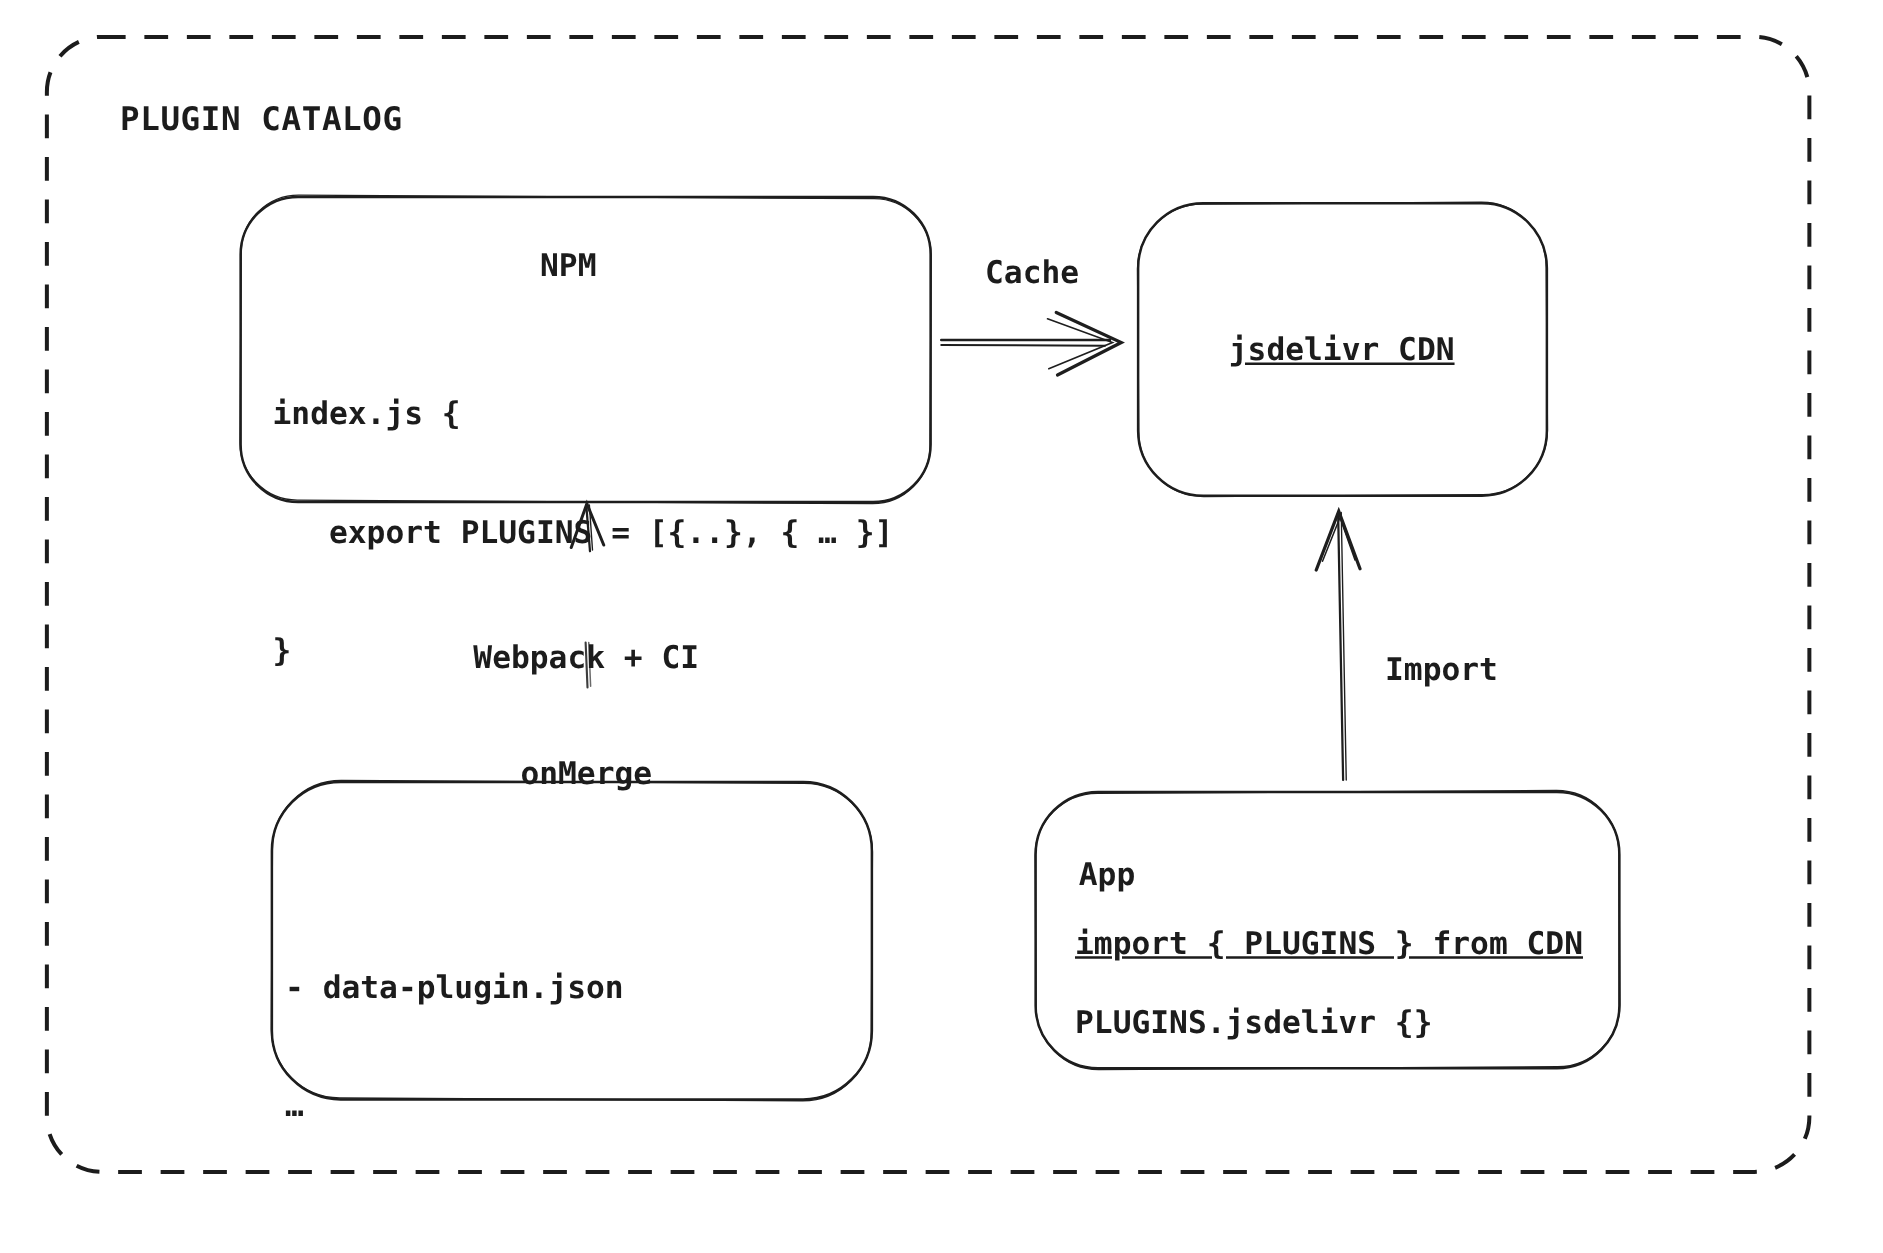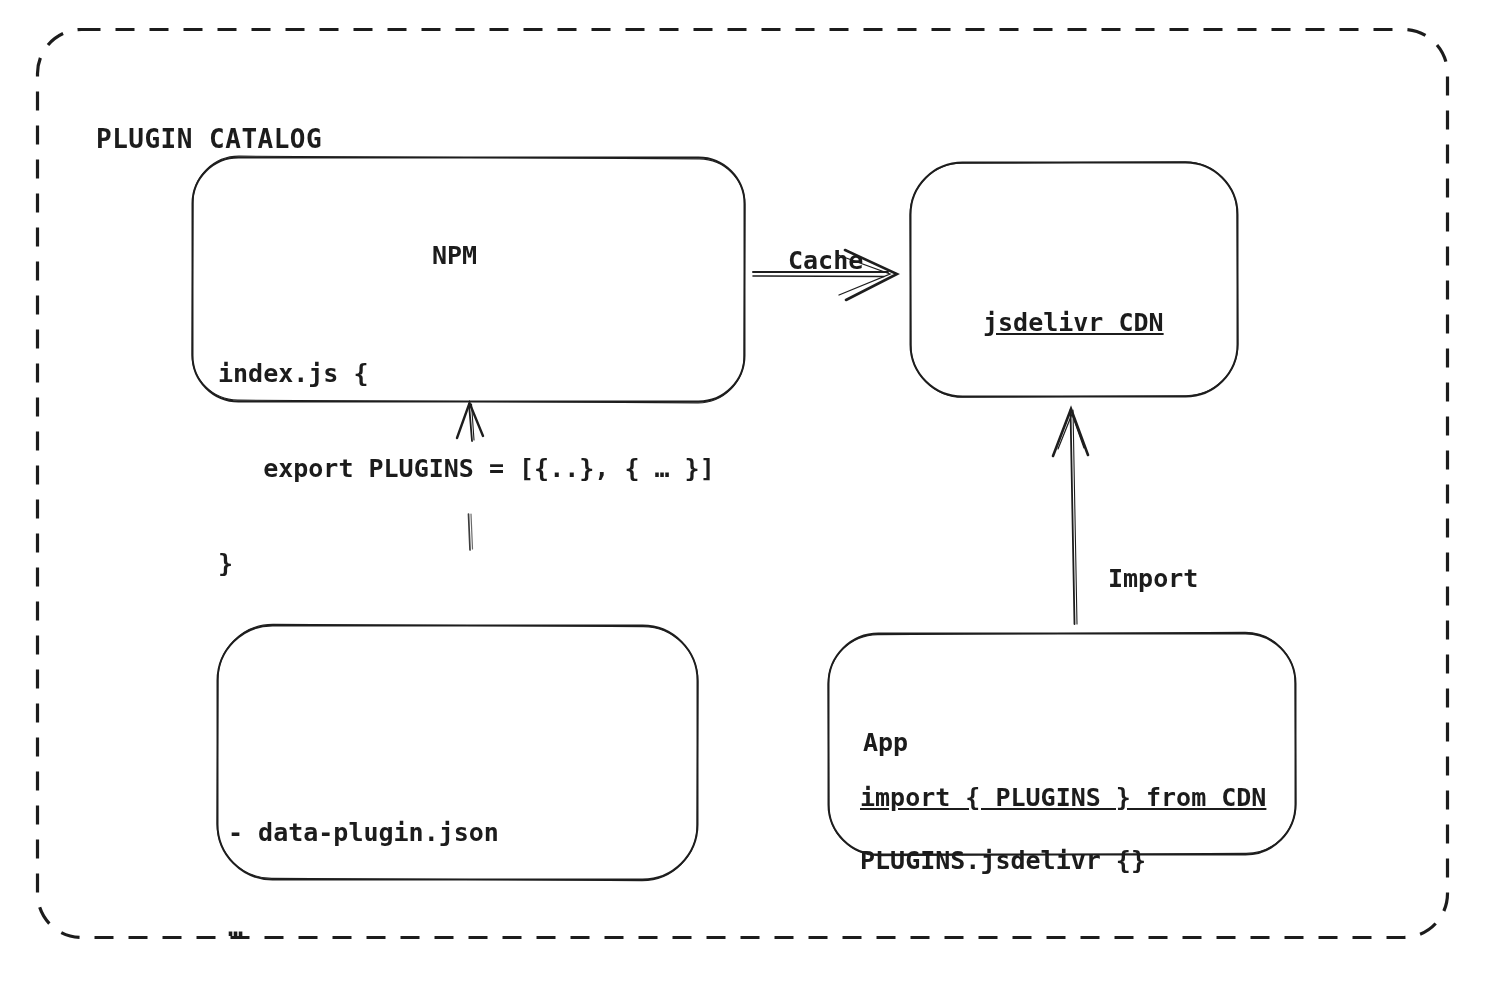--- a/index.html
+++ b/index.html
@@ -10,21 +10,20 @@
     background: #ffffff;
     overflow: hidden;
     font-family: "DejaVu Sans Mono", monospace;
   }
   .strokes { position: absolute; left: 0; top: 0; }
   .t {
     position: absolute;
     font: 600 25px/31px "DejaVu Sans Mono", monospace;
     color: #1c1c1c;
     white-space: pre;
-    margin-top: 43px;
   }
   .title { font-size: 26px; letter-spacing: 0.5px; }
   .code div { line-height: 33px; white-space: pre; }
   .center { text-align: center; }
 </style>
 </head>
 <body>
 
 <div class="canvas">
 
@@ -85,20 +84,24 @@
   <div class="t code" style="left:218px; top:252px;">
     <div>index.js {</div>
     <div>   export PLUGINS = [{..}, { … }]</div>
     <div>}</div>
   </div>
 
   <div class="t" style="left:788px; top:202px;">Cache</div>
 
   <div class="t" style="left:983px; top:264px;text-decoration:underline;">jsdelivr CDN</div>
 
+  <div class="t center" style="left:339px; top:448px; width:260px;">
+    <div>Webpack + CI</div>
+    <div>onMerge</div>
+  </div>
 
 
   <div class="t code" style="left:228px; top:711px;">
     <div>- data-plugin.json</div>
     <div>…</div>
   </div>
 
   <div class="t" style="left:863px; top:684px;">App</div>
 
   <div class="t" style="left:860px; top:739px;text-decoration:underline;">import { PLUGINS } from CDN</div>

